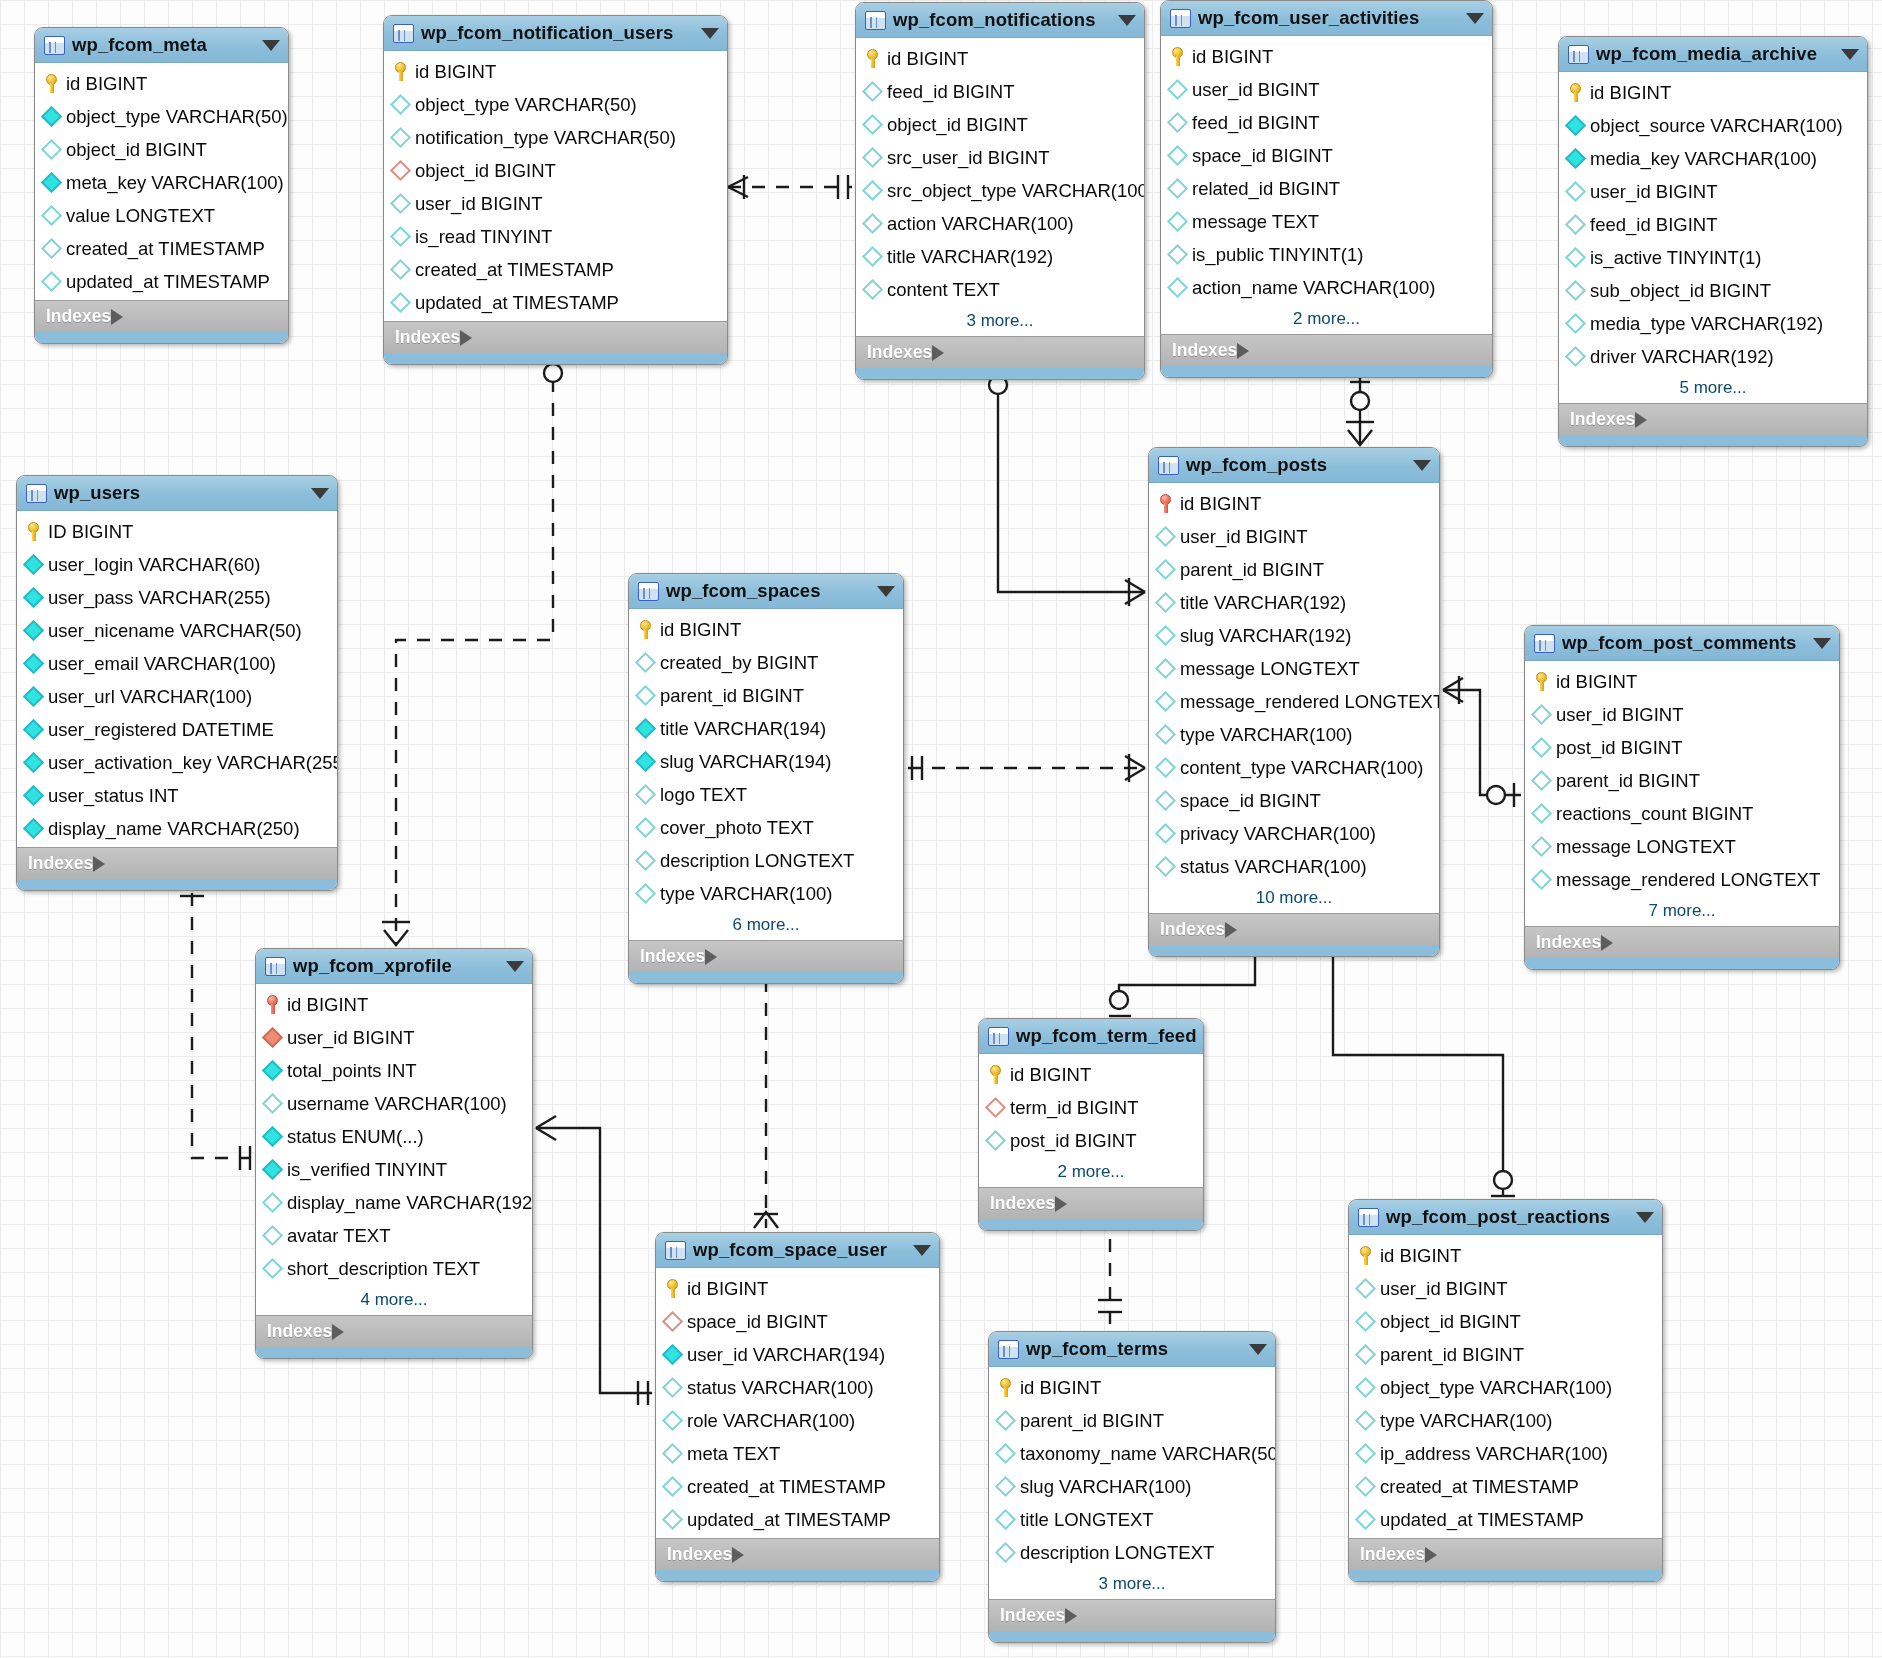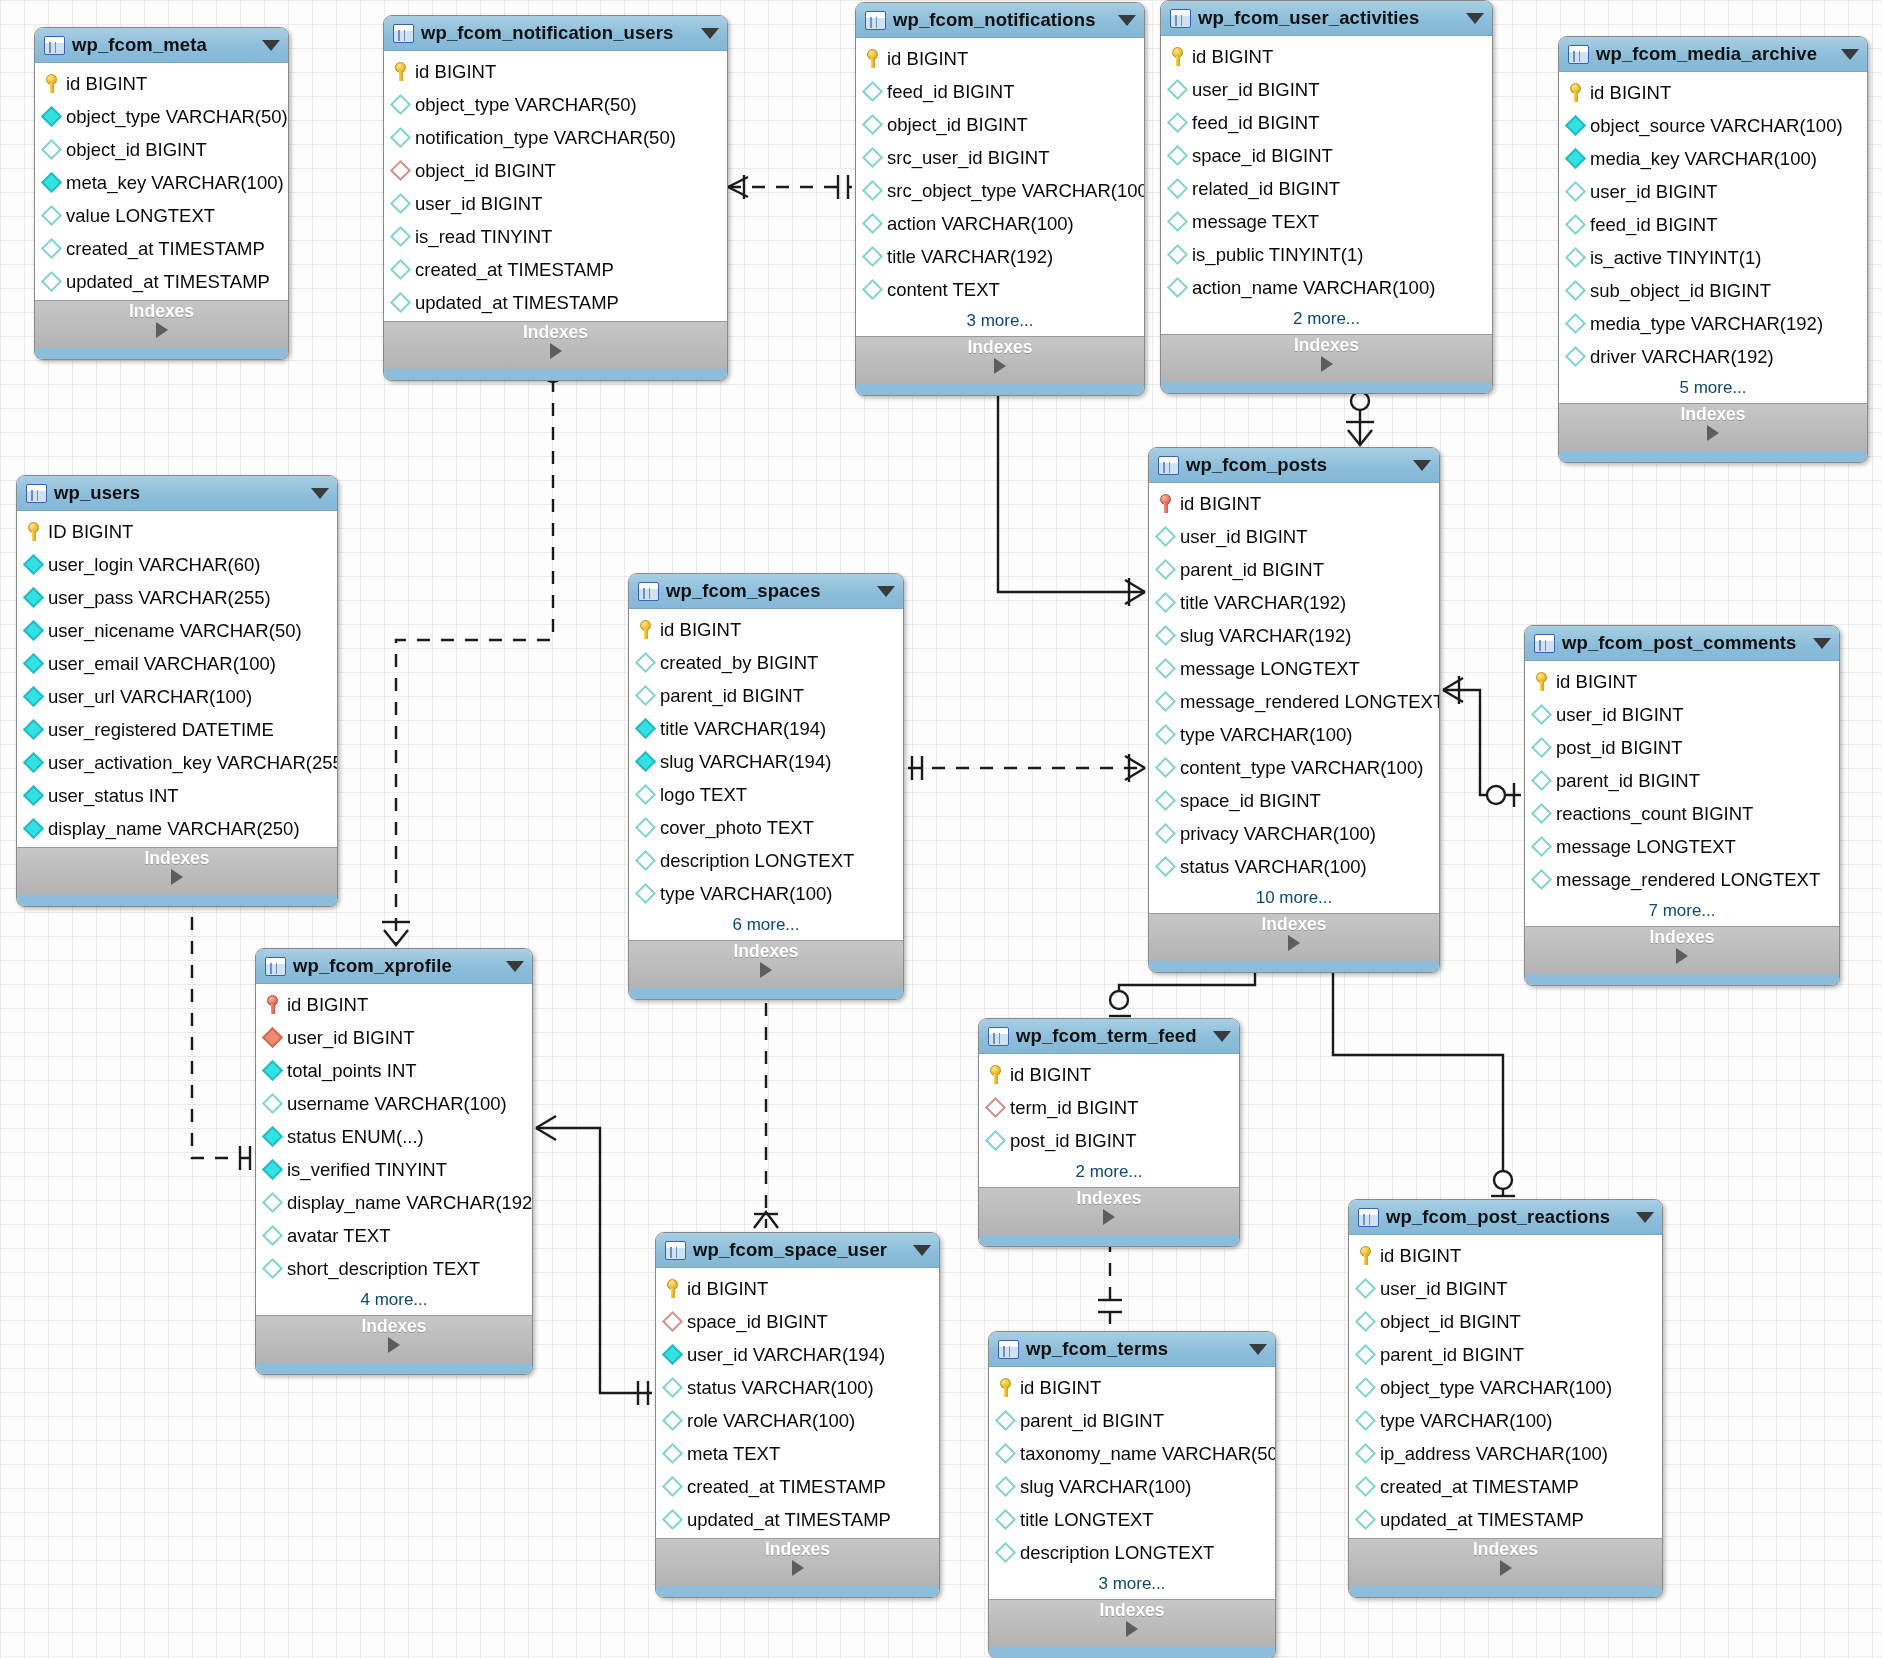--- a/index.html
+++ b/index.html
@@ -84,22 +84,21 @@
   .d.fill{background:#2fe3e3;border-color:#27b9c4;}
   .d.fk{border-color:#d98f84;background:#ffffff;}
   .d.fk-fill{border-color:#cf6a55;background:#f08a72;}
   .more{
     text-align:center;font-size:17px;color:#0c4a6e;padding:3px 0 5px 0;background:#fff;
   }
   .idx{
     height:31px;background:linear-gradient(to bottom,#c6c6c6,#b3b3b3);
     border-top:1px solid #9a9a9a;
     display:flex;align-items:center;
-    padding:0 11px 16px 11px;
-    flex-direction:column;
+    padding:0 11px 0 11px;
   }
   .idx-lbl{font-size:17.5px;font-weight:bold;color:#ffffff;text-shadow:0 1px 0 rgba(0,0,0,.22);}
   .idx-arrow{width:0;height:0;border-top:8px solid transparent;border-bottom:8px solid transparent;border-left:12px solid #5d5d5d;}
   .foot{height:11px;background:#8cbedb;}
 </style>
 </head>
 <body>
 
 <div id="canvas"></div>
 
@@ -693,21 +692,21 @@
           <span>short_description TEXT</span>
         </div>
       </div>
       <div class="more">4 more...</div>
       <div class="idx">
         <span class="idx-lbl">Indexes</span>
         <span class="idx-arrow"></span>
       </div>
       <div class="foot"></div>
     </div>
-    <div class="tbl" style="left: 978px; top: 1018px; width: 262px;">
+    <div class="tbl" style="left: 978px; top: 1018px; width: 226px;">
       <div class="tbl-hd">
         <span class="tbl-ico"></span>
         <span class="tbl-name">wp_fcom_term_feed</span>
         <span class="caret"></span>
       </div>
       <div class="cols">
         <div class="col">
           <span class="k"></span>
           <span>id BIGINT</span>
         </div>

